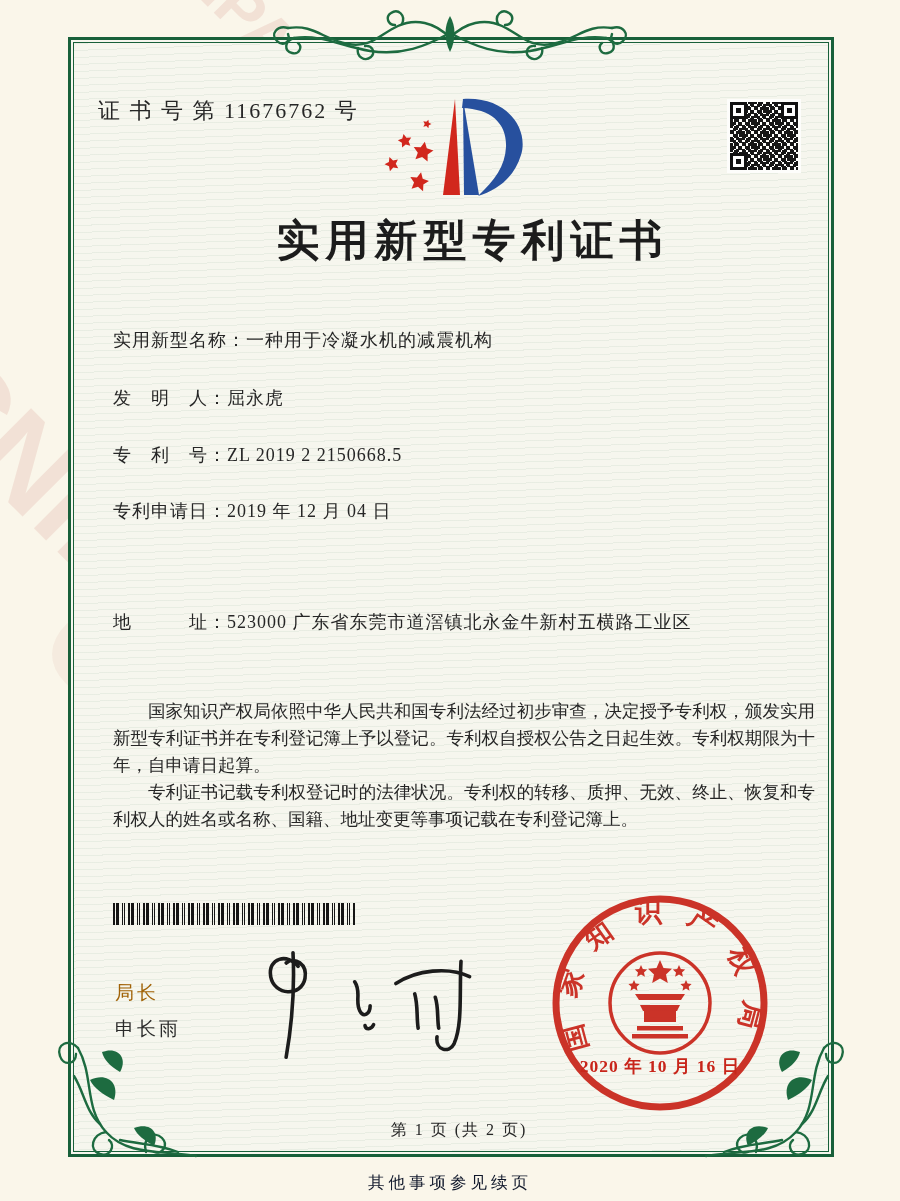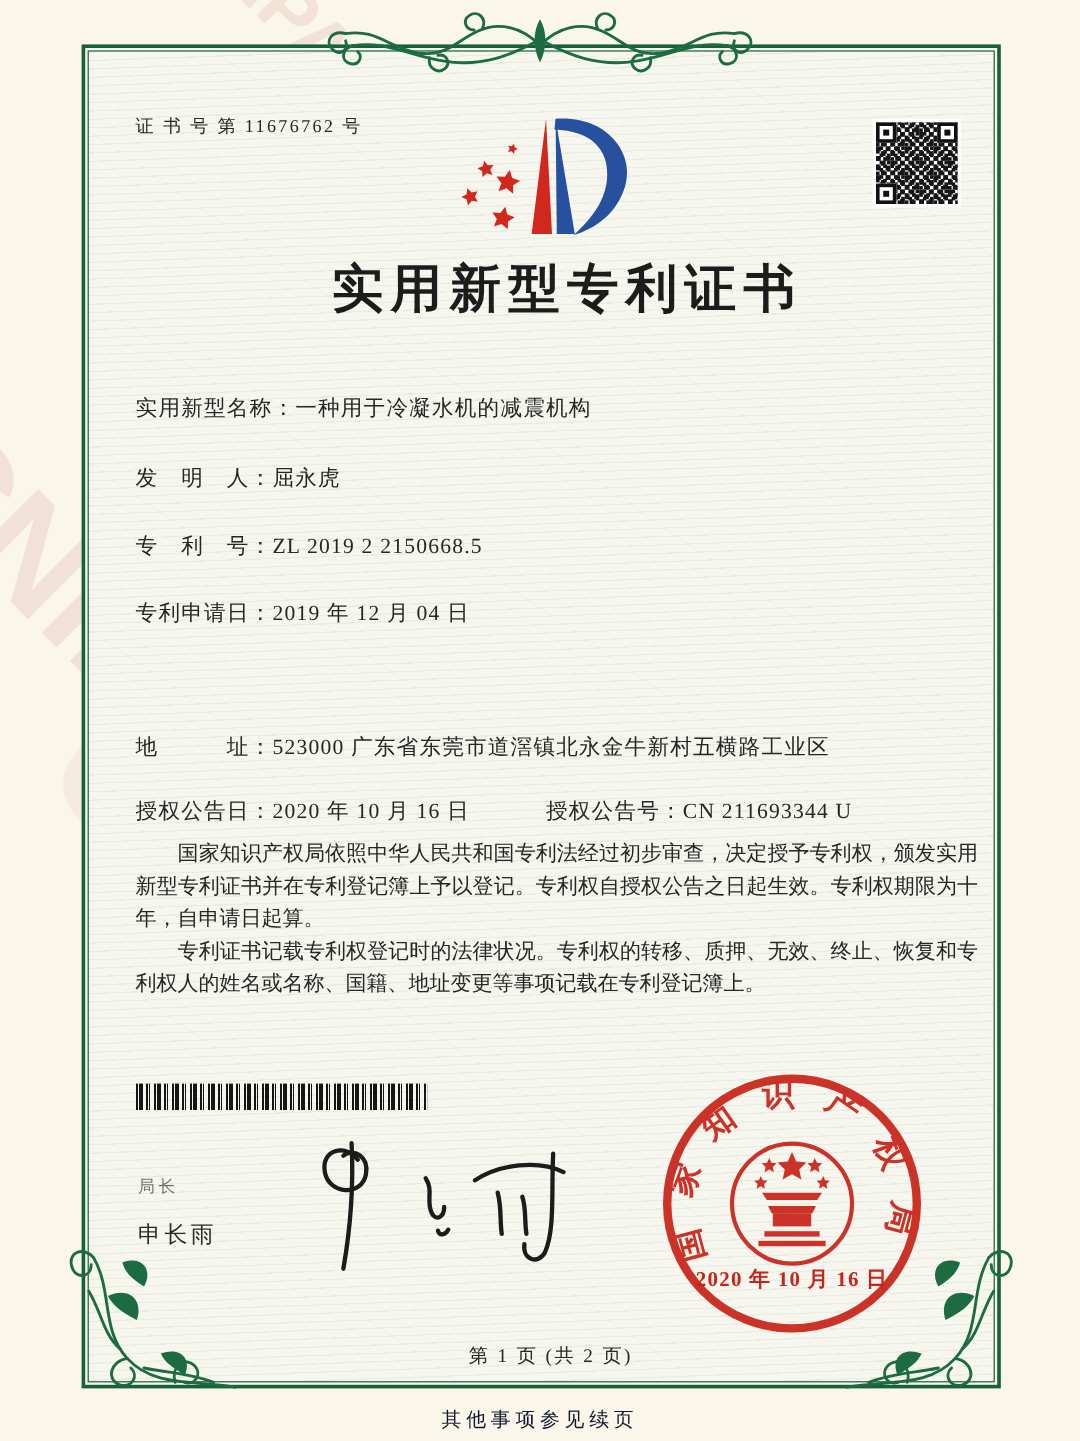--- a/index.html
+++ b/index.html
@@ -29,21 +29,21 @@
   .wm2{left:548px;top:100px;font-size:66px;color:rgba(200,180,148,0.34);}
   .wm3{left:548px;top:318px;font-size:84px;color:rgba(158,158,148,0.30);transform:rotate(48deg);}
   .wm4{left:-118px;top:430px;font-size:120px;color:rgba(222,172,162,0.28);}
   .wm5{left:10px;top:680px;font-size:120px;color:rgba(222,180,170,0.16);}
   
   .flourish{position:absolute;left:260px;top:4px;width:380px;height:66px;}
   .corner{position:absolute;width:150px;height:132px;}
   .corner.bl{left:50px;top:1032px;}
   .corner.br{right:48px;top:1032px;transform:scaleX(-1);}
   
-  .cert-no{position:absolute;left:113px;top:96px;font-size:15px;letter-spacing:2px;}
+  .cert-no{position:absolute;left:98px;top:96px;font-size:22px;letter-spacing:2px;}
   .logo{position:absolute;left:358px;top:92px;width:175px;height:112px;}
   .qr{position:absolute;left:727px;top:99px;width:74px;height:74px;background:#fdfdfb;
       padding:3px;box-sizing:border-box;}
   .qr-noise{position:relative;width:100%;height:100%;
       background-image:
         repeating-conic-gradient(#161616 0% 25%, transparent 25% 50%),
         repeating-conic-gradient(from 90deg, #161616 0% 25%, transparent 25% 50%);
       background-size:8px 8px, 6px 6px;
       background-position:0 0, 3px 2px;}
   .finder{position:absolute;width:17px;height:17px;border:3px solid #111;background:#fff;
@@ -60,22 +60,22 @@
   
   .body-text{position:absolute;left:113px;right:85px;top:698px;font-size:17.5px;}
   .body-text p{margin:0;text-indent:2em;line-height:27px;text-align:justify;}
   
   .barcode{position:absolute;left:113px;top:903px;width:243px;height:22px;
       background:repeating-linear-gradient(90deg,
         #151515 0 2px, transparent 2px 3px,
         #151515 3px 6px, transparent 6px 9px,
         #151515 9px 10px, transparent 10px 11px,
         #151515 11px 12px, transparent 12px 15px);}
-  .signer-title{position:absolute;left:115px;top:980px;font-size:14px;letter-spacing:3px;
-      font-family:"Liberation Sans","DejaVu Sans",sans-serif;color:#737373;}
+  .signer-title{position:absolute;left:115px;top:980px;font-size:19px;letter-spacing:3px;
+      font-family:"Liberation Sans","DejaVu Sans",sans-serif;color:#a16207;}
   .signer-name{position:absolute;left:115px;top:1016px;font-size:19px;letter-spacing:3px;
       font-family:"Liberation Sans","DejaVu Sans",sans-serif;color:#2a2a2a;}
   .signature{position:absolute;left:245px;top:946px;width:240px;height:118px;}
   .seal{position:absolute;left:543px;top:886px;width:234px;height:234px;opacity:.93;}
   .seal-date{position:absolute;left:543px;top:1054px;width:234px;text-align:center;
       color:#c8251a;font-size:17.5px;font-weight:bold;letter-spacing:1px;}
   
   .page-info{position:absolute;left:0;right:0;top:1120px;text-align:center;font-size:16px;letter-spacing:2px;padding-left:18px;}
   .continuation{position:absolute;left:0;right:0;top:1172px;text-align:center;font-size:16.5px;
       letter-spacing:4px;color:#0f172a;}
@@ -163,24 +163,20 @@
     </div>
   </div>
 
   <div class="title">实用新型专利证书</div>
 
   <div class="field f0"><span>实用新型名称：</span><span>一种用于冷凝水机的减震机构</span></div>
   <div class="field f1"><span>发　明　人：</span><span>屈永虎</span></div>
   <div class="field f2"><span>专　利　号：</span><span>ZL 2019 2 2150668.5</span></div>
   <div class="field f3"><span>专利申请日：</span><span>2019 年 12 月 04 日</span></div>
   <div class="field f5"><span>地　　　址：</span><span>523000 广东省东莞市道滘镇北永金牛新村五横路工业区</span></div>
-  <div class="field f6">
-    <span><span>授权公告日：</span><span>2020 年 10 月 16 日</span></span>
-    <span class="grant-no"><span>授权公告号：</span><span>CN 211693344 U</span></span>
-  </div>
 
   <div class="body-text">
     <p>国家知识产权局依照中华人民共和国专利法经过初步审查，决定授予专利权，颁发实用新型专利证书并在专利登记簿上予以登记。专利权自授权公告之日起生效。专利权期限为十年，自申请日起算。</p>
     <p>专利证书记载专利权登记时的法律状况。专利权的转移、质押、无效、终止、恢复和专利权人的姓名或名称、国籍、地址变更等事项记载在专利登记簿上。</p>
   </div>
 
   <div class="barcode"></div>
 
   <div class="signer-title">局长</div>
   <div class="signer-name">申长雨</div>

